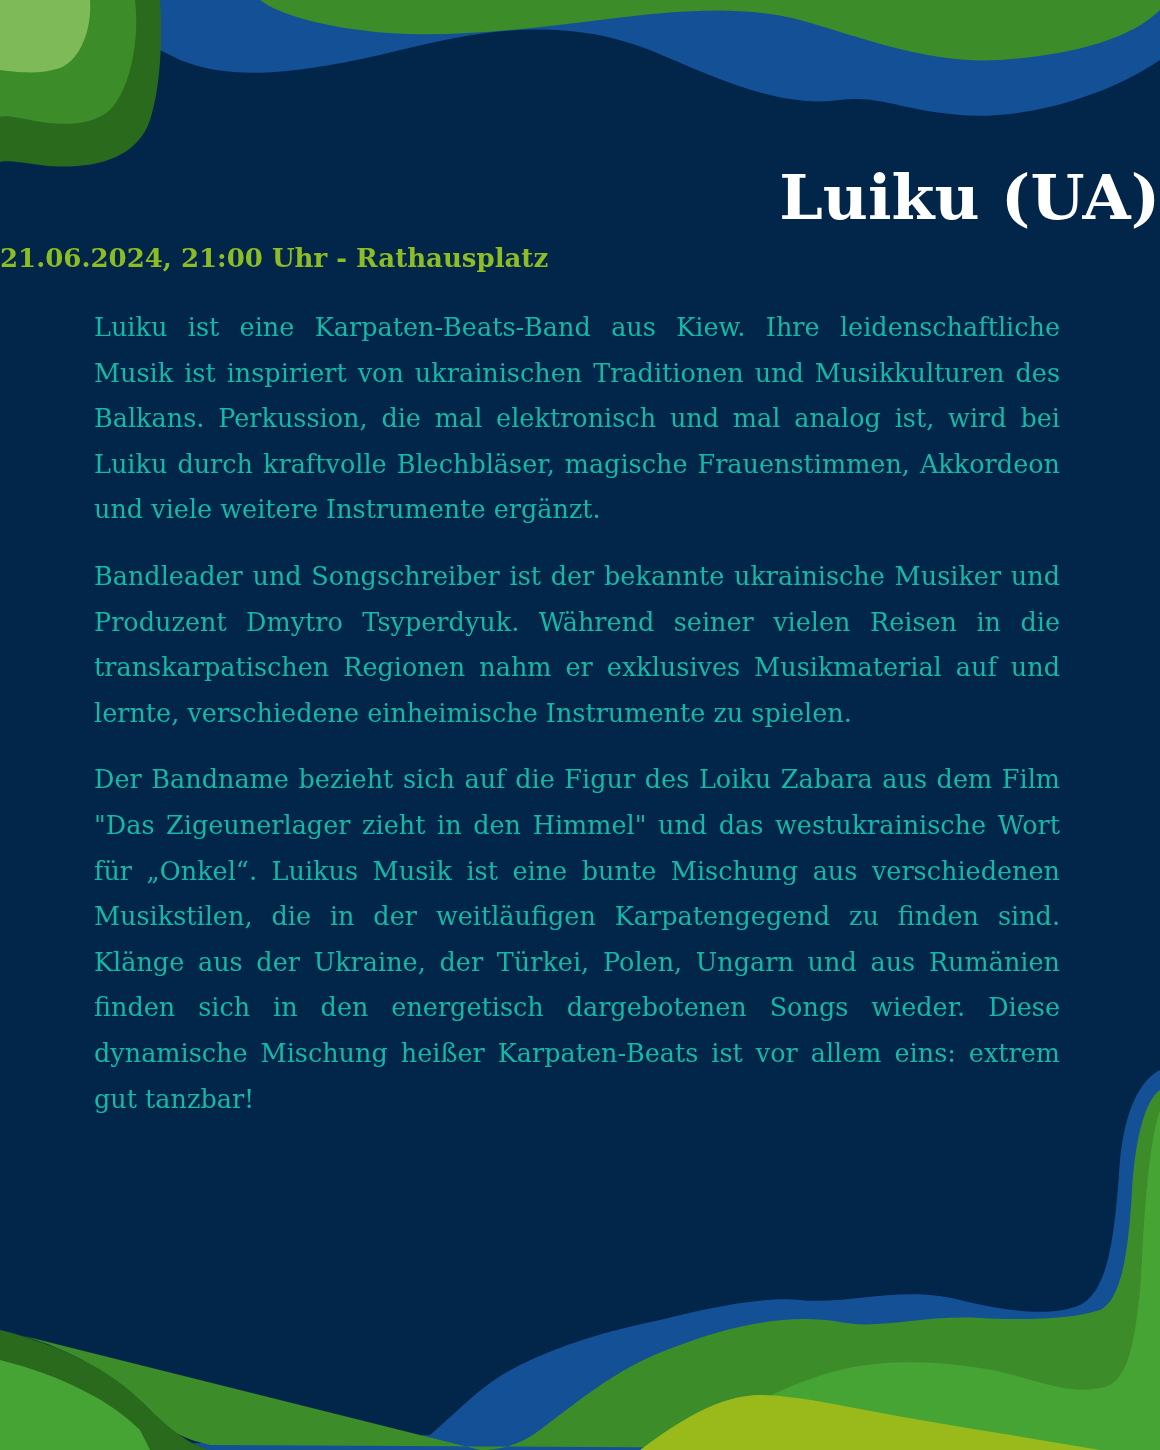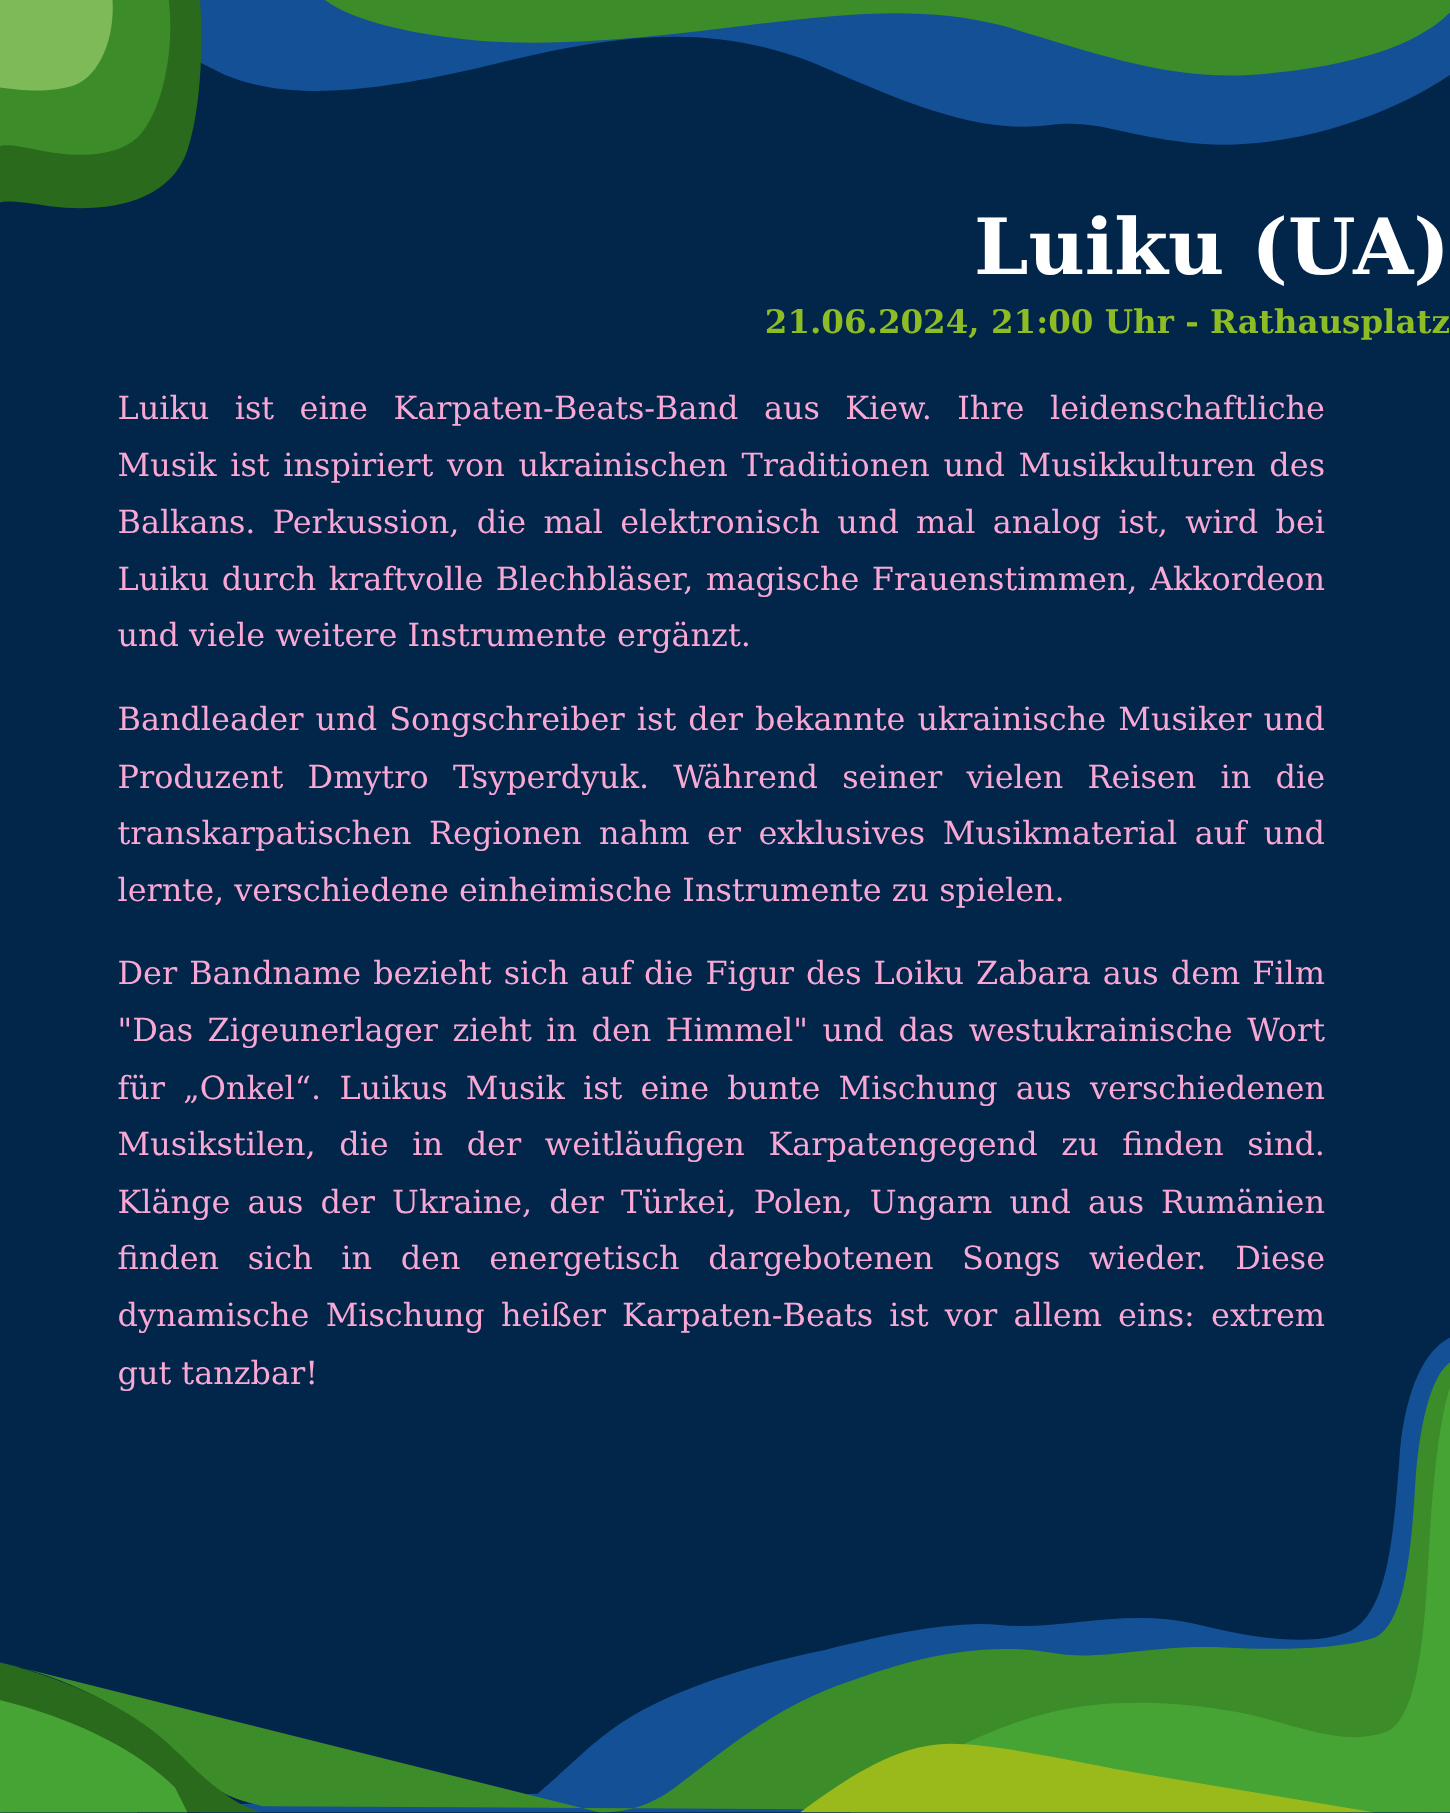--- a/index.html
+++ b/index.html
@@ -1,20 +1,20 @@
 <!DOCTYPE html>
 <html><head>
 <meta charset="utf-8">
 <style>
   html,body{margin:0;padding:0;}
   body{width:1160px;height:1450px;overflow:hidden;background:#01264a;position:relative;font-family:"DejaVu Serif",serif;}
   .bg{position:absolute;left:0;top:0;width:1160px;height:1450px;}
   .title{position:absolute;left:0;top:158px;width:1160px;text-align:right;color:#ffffff;font-family:"DejaVu Serif",serif;font-weight:bold;font-size:62px;line-height:80px;letter-spacing:0px;}
-  .subtitle{position:absolute;left:0;top:240px;width:1160px;text-align:right;color:#8dbc24;font-family:"DejaVu Serif",serif;font-weight:bold;font-size:26px;line-height:36px;}
-  .body{position:absolute;left:94px;top:305px;width:966px;color:#f9a8d4;font-family:"DejaVu Serif",serif;font-size:25.5px;line-height:45.6px;text-align:justify;}
+  .subtitle{position:absolute;left:0;top:240px;width:1160px;text-align:left;color:#8dbc24;font-family:"DejaVu Serif",serif;font-weight:bold;font-size:26px;line-height:36px;}
+  .body{position:absolute;left:94px;top:305px;width:966px;color:#14b8a6;font-family:"DejaVu Serif",serif;font-size:25.5px;line-height:45.6px;text-align:justify;}
   .body p{margin:0 0 21px 0;}
 </style>
 </head>
 <body>
 
 <svg class="bg" viewBox="0 0 1160 1450" xmlns="http://www.w3.org/2000/svg">
 
   <path d="M60 0 L1160 0 L1160 60 C1100 100 1020 120 960 115 C900 110 880 95 840 100 C780 108 720 80 650 50 C560 15 480 30 380 55 C290 75 230 80 180 60 L60 0 Z" fill="#145096"></path>
   <path d="M100 0 L1160 0 L1160 10 C1130 40 1070 55 1000 60 C930 64 870 40 800 20 C740 5 680 10 600 20 C520 30 430 40 360 30 C320 25 280 15 260 0 Z" fill="#3c8c2a"></path>
   <path d="M0 0 L160 0 C163 40 160 90 150 120 C135 165 80 170 40 165 C20 162 5 160 0 162 Z" fill="#2a6a1c"></path>

